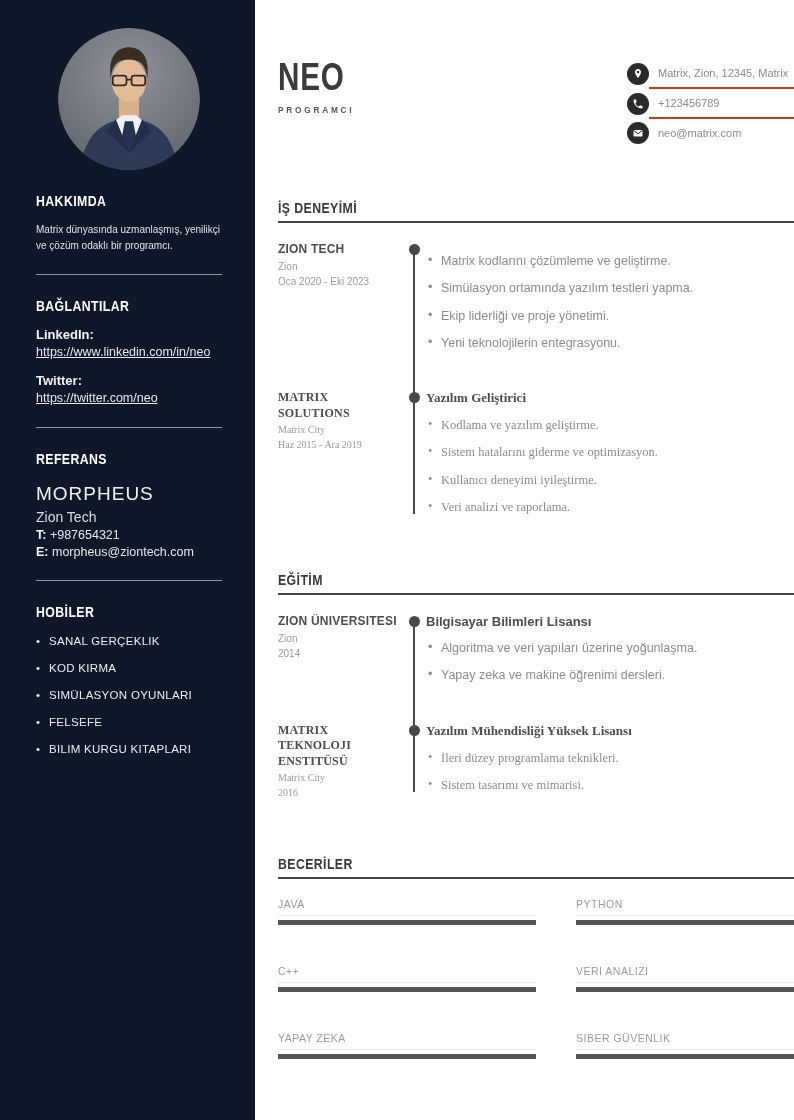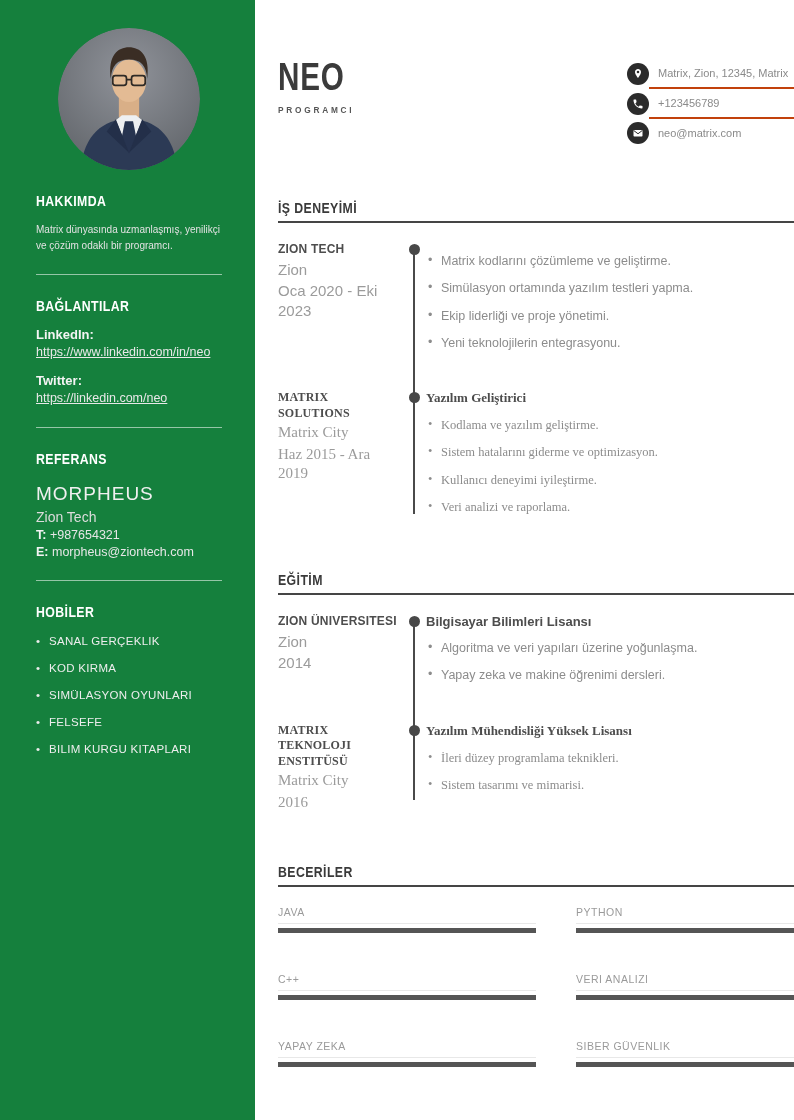--- a/index.html
+++ b/index.html
@@ -9,21 +9,21 @@
     background: #ffffff;
     font-family: "Liberation Sans", sans-serif;
     position: relative;
     overflow: hidden;
   }
 
   
   .sidebar {
     position: absolute; left: 0; top: 0;
     width: 255px; height: 1120px;
-    background: #15803d;
+    background: #0f172a;
     padding: 28px 33px 0 36px;
     color: #e6e6e6;
   }
   .photo-wrap {
     width: 142px; height: 142px; border-radius: 50%;
     overflow: hidden; margin: 0 auto 22px auto;
   }
   .photo-wrap svg { display: block; width: 142px; height: 142px; }
   .side-h {
     font-size: 15px; font-weight: bold; color: #ffffff;
@@ -91,21 +91,21 @@
   .sec-lang { margin-top: 61px; }
 
   .timeline-body { position: relative; }
   .timeline-body::before {
     content: ""; position: absolute; left: 135px; top: 8px; bottom: 12px;
     width: 2px; background: #4a4a4a;
   }
   .entry { display: grid; grid-template-columns: 124px 24px 1fr; margin-bottom: 28px; }
   .entry:last-child { margin-bottom: 0; font-family: Liberation Serif, serif; }
   .e-company { font-weight: bold; font-size: 12px; color: #4d4d4d; letter-spacing: .2px; line-height: 1.3; }
-  .e-loc, .e-dates { font-size: 15px; color: #9b9b9b; margin-top: 2px; line-height: 1.3; }
+  .e-loc, .e-dates { font-size: 10px; color: #9b9b9b; margin-top: 2px; line-height: 1.3; }
   .e-dot { width: 11px; height: 11px; border-radius: 50%; background: #484848; margin: 2px auto 0 auto; position: relative; z-index: 1; }
   .e-role { font-weight: bold; font-size: 13px; color: #4d4d4d; margin-top: 0; }
   .bullets { list-style: none; margin-top: 11px; }
   .bullets li {
     font-size: 12.5px; color: #8c8c8c; margin-bottom: 11px;
     padding-left: 15px; position: relative; line-height: 1.3;
   }
   .bullets li::before { content: "•"; position: absolute; left: 2px; top: -1px; color: #8c8c8c; }
 
   .bar-grid { display: grid; grid-template-columns: 1fr 1fr; column-gap: 52px; row-gap: 9px; gap: 40px; }
@@ -155,21 +155,21 @@
   <hr class="side-div">
 
   <section>
     <h2 class="side-h">BAĞLANTILAR</h2>
     <div class="link-block">
       <div class="link-label">LinkedIn:</div>
       <a class="link-url">https://www.linkedin.com/in/neo</a>
     </div>
     <div class="link-block">
       <div class="link-label">Twitter:</div>
-      <a class="link-url">https://linkedin.com/neo</a>
+      <a class="link-url">https://twitter.com/neo</a>
     </div>
   </section>
 
   <hr class="side-div">
 
   <section>
     <h2 class="side-h">REFERANS</h2>
     <div class="ref-name">MORPHEUS</div>
     <div class="ref-co">Zion Tech</div>
     <div class="ref-line">

